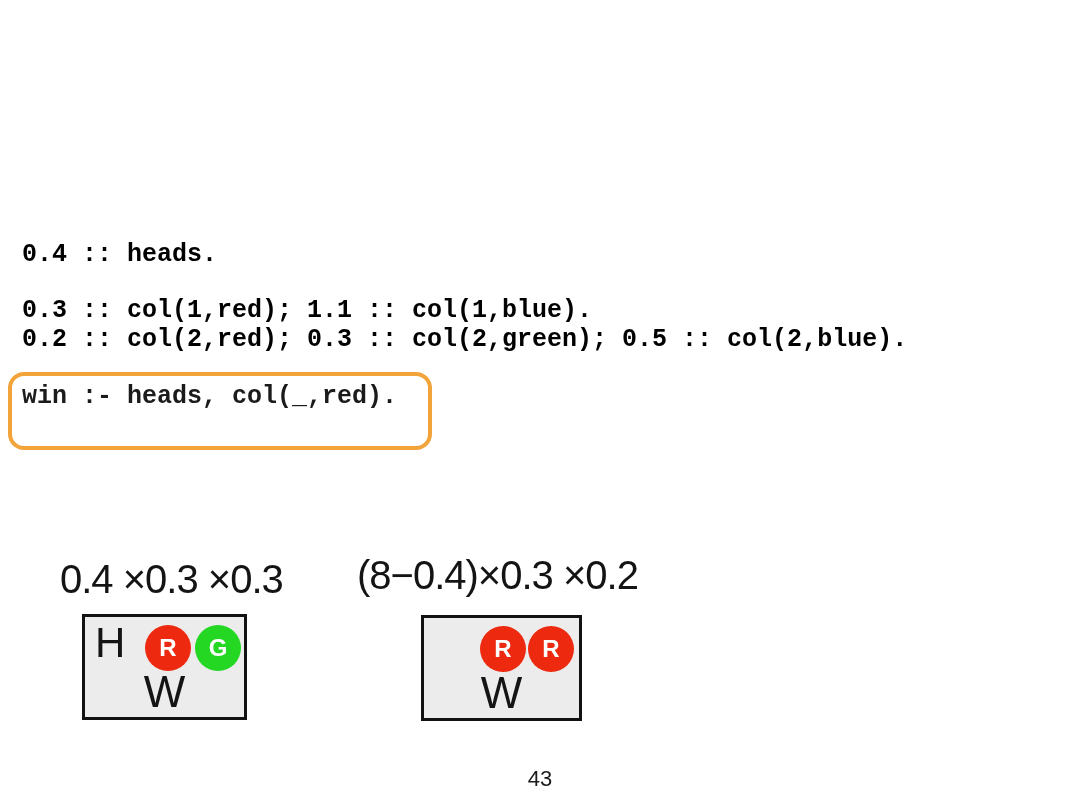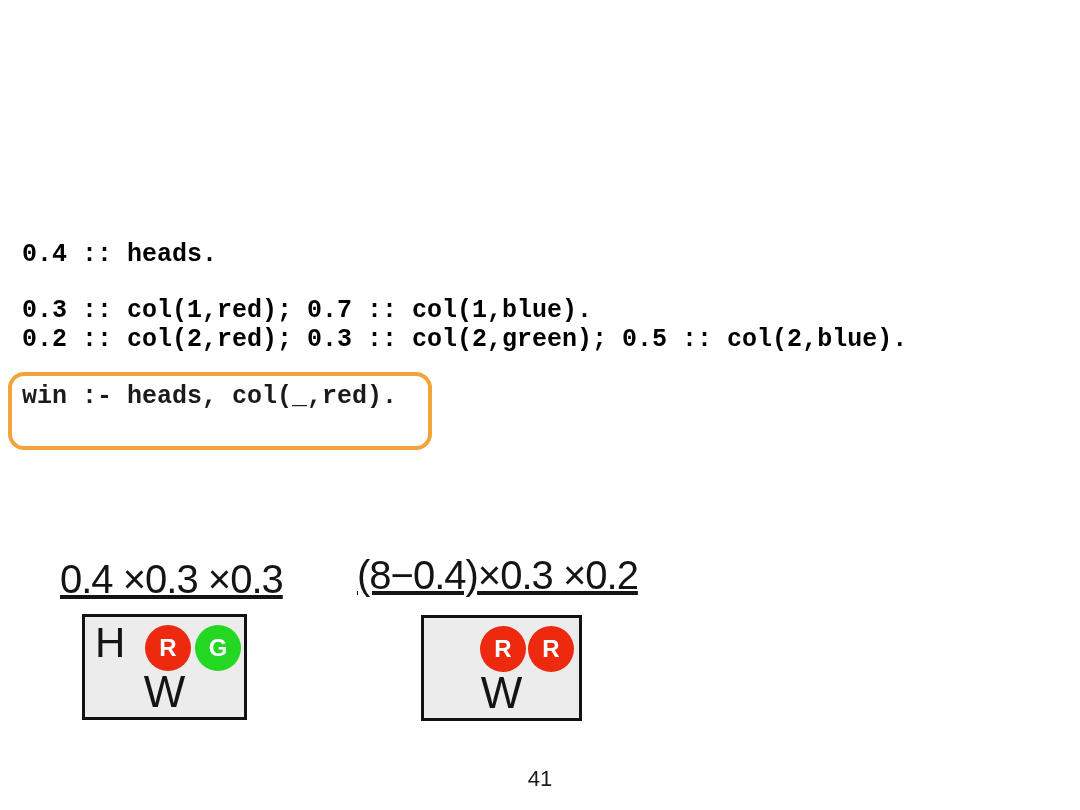--- a/index.html
+++ b/index.html
@@ -54,21 +54,20 @@
     white-space: pre;
   }
   .world-label {
     position: absolute;
     margin: 0;
     font-size: 40px;
     font-weight: 400;
     color: #141414;
     white-space: nowrap;
     letter-spacing: -1px;
-    text-decoration: underline;
   }
   .world-box {
     position: absolute;
     box-sizing: border-box;
     background: #ececec;
     border: 3px solid #121212;
   }
   .coin-letter {
     position: absolute;
     left: 10px; top: 2px;
@@ -109,21 +108,21 @@
   }
 </style>
 </head>
 <body>
 
 <div class="slide">
 
 
   <div>
     <pre class="code-line" style="top: 240px;">0.4 :: heads.</pre>
-    <pre class="code-line" style="top: 296px;">0.3 :: col(1,red); 0.7 :: col(1,blue).</pre>
+    <pre class="code-line" style="top: 296px;">0.3 :: col(1,red); 1.1 :: col(1,blue).</pre>
     <pre class="code-line" style="top: 325px;">0.2 :: col(2,red); 0.3 :: col(2,green); 0.5 :: col(2,blue).</pre>
   </div>
 
   <div class="win-box" style="border-color: rgb(242, 163, 58);">
     <pre class="rule">win :- heads, col(_,red).</pre>
   </div>
 
   <div>
     <p class="world-label" style="left: 60px; top: 557px;">0.4 ×0.3 ×0.3</p>
     <div class="world-box" style="left: 82px; top: 614px; width: 165px; height: 106px; background-color: rgb(236, 236, 236);">
@@ -136,15 +135,15 @@
 
   <div>
     <p class="world-label" style="left: 357px; top: 553px;">(8−0.4)×0.3 ×0.2</p>
     <div class="world-box" style="left: 421px; top: 615px; width: 161px; height: 106px; background-color: rgb(236, 236, 236);">
       <span class="ball" style="left: 56px; background-color: rgb(237, 42, 16);">R</span>
       <span class="ball" style="left: 104px; background-color: rgb(237, 42, 16);">R</span>
       <span class="win-letter">W</span>
     </div>
   </div>
 
-  <div class="page-number">41</div>
+  <div class="page-number">43</div>
 
 </div>
 
 </body></html>

